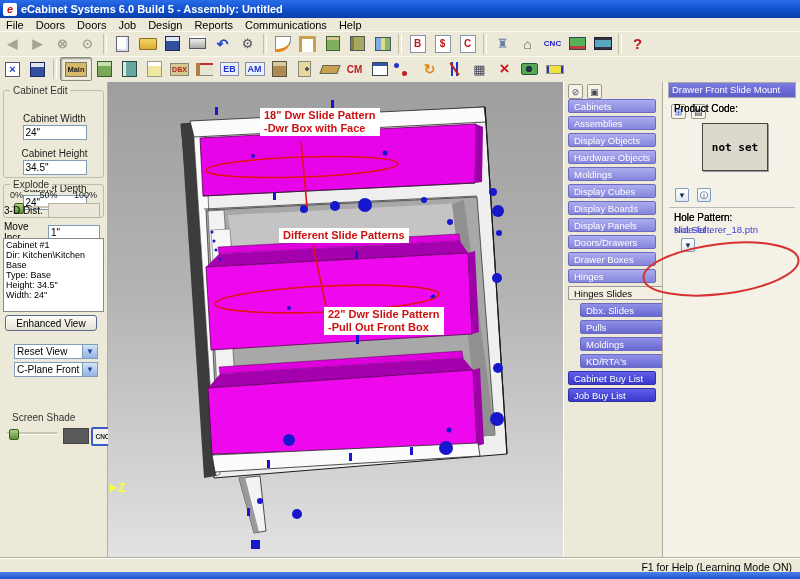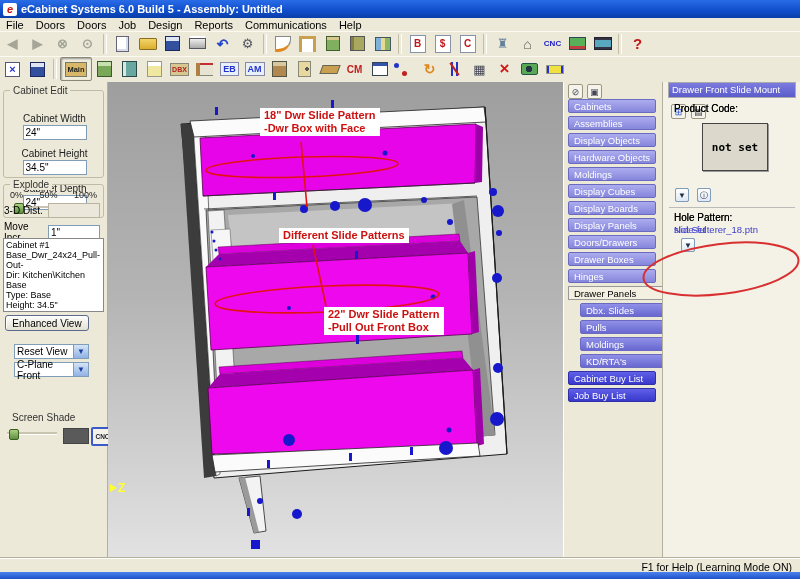--- a/index.html
+++ b/index.html
@@ -82,21 +82,21 @@
   .dimvalue{width:58px;margin-top:1px;}
   .scalebar{display:flex;justify-content:space-between;padding:0 6px;font-size:9px;color:#222;}
   .slider{position:relative;height:10px;margin:2px 8px 0 8px;}
   .slider .track{position:absolute;left:0;right:0;top:4px;height:2px;background:#C8C4B0;border-bottom:1px solid #fff;}
   .slider .thumb{position:absolute;left:2px;top:1px;width:8px;height:9px;background:linear-gradient(#A8D080,#5F9040);border:1px solid #3A6020;border-radius:2px;}
   .formrow{position:absolute;left:4px;width:100px;display:flex;align-items:center;}
   .infolist{position:absolute;left:3px;top:156px;width:101px;height:74px;background:#fff;border:1px solid #888;
     box-sizing:border-box;overflow:hidden;font-size:9px;line-height:10px;padding:1px 2px;}
   .xpbtn{position:absolute;background:linear-gradient(#FDFDFB,#E4E1D2);border:1px solid #5A6A8C;border-radius:3px;
     font-size:10px;text-align:center;color:#000;box-shadow:1px 1px 0 #fff inset;}
-  .combo{position:absolute;left:14px;width:75px;height:15px;background:#fff;border:1px solid #7F9DB9;box-sizing:border-box;display:flex;align-items:center;}
+  .combo{position:absolute;left:14px;width:84px;height:15px;background:#fff;border:1px solid #7F9DB9;box-sizing:border-box;display:flex;align-items:center;}
   .combo .ctext{flex:1;padding-left:2px;font-size:10px;}
   .combo .cbtn{width:14px;height:100%;background:linear-gradient(#D6E4F6,#90B2E4);border-left:1px solid #7F9DB9;color:#1C3E9C;
     font-size:8px;display:flex;align-items:center;justify-content:center;}
   .shade-preview{position:absolute;left:60px;top:8px;width:24px;height:14px;background:#5A5A5A;border:1px solid #444;}
   .cncbtn{position:absolute;left:88px;top:7px;width:19px;height:15px;background:#F4F2E8;border:2px solid #3A5ACC;border-radius:2px;
     font-size:6.5px;font-weight:bold;color:#223;display:flex;align-items:center;justify-content:center;}
 
   
   .viewport{position:absolute;left:108px;top:82px;width:455px;height:476px;
     background:linear-gradient(180deg,#9E9E9E 0%,#B4B4B4 45%,#E2E2E2 100%);overflow:hidden;}
@@ -426,27 +426,26 @@
       <span style="width:44px;">3-D Dist.</span>
       <input class="xpinput" style="width: 46px; background: rgb(235, 232, 219); border-color: rgb(184, 180, 160);">
     </div>
     <div class="formrow" style="top:139px;">
       <span style="width:44px;">Move Incr.</span>
       <input class="xpinput" style="width: 46px;" value="1&quot;">
     </div>
     <div class="infolist">
 
     <div class="infoline">Cabinet #1</div>
-        <div class="infoline">Base_Dwr_24x24_Pull-Out-</div>
         <div class="infoline">Dir: Kitchen\Kitchen Base</div>
         <div class="infoline">Type: Base</div>
         <div class="infoline">Height: 34.5"</div>
         <div class="infoline">Width: 24"</div>
       </div>
-    <button class="xpbtn" style="left:5px;top:233px;width:84px;height:16px;">Enhanced View</button>
+    <button class="xpbtn" style="left:5px;top:233px;width:92px;height:16px;">Enhanced View</button>
     <div class="combo" style="top:262px;">
       <span class="ctext">Reset View</span>
       <span class="cbtn">▼</span>
     </div>
     <div class="combo" style="top:280px;">
       <span class="ctext">C-Plane Front</span>
       <span class="cbtn">▼</span>
     </div>
     <div class="groupbox" style="top:302px;height:28px;border:none;margin-top:36px;">
       <span class="gb-label" style="top:-8px;">Screen Shade</span>
@@ -580,21 +579,21 @@
         <div class="cat">Display Boards</div>
 
         <div class="cat">Display Panels</div>
 
         <div class="cat">Doors/Drawers</div>
 
         <div class="cat">Drawer Boxes</div>
 
         <div class="cat">Hinges</div>
 
-        <div class="cat sel">Drawer Panels</div>
+        <div class="cat sel">Hinges Slides</div>
 
         <div class="cat mid">Dbx. Slides</div>
 
         <div class="cat mid">Pulls</div>
 
         <div class="cat mid">Moldings</div>
 
         <div class="cat mid">KD/RTA's</div>
 
         <div class="cat dark">Cabinet Buy List</div>

